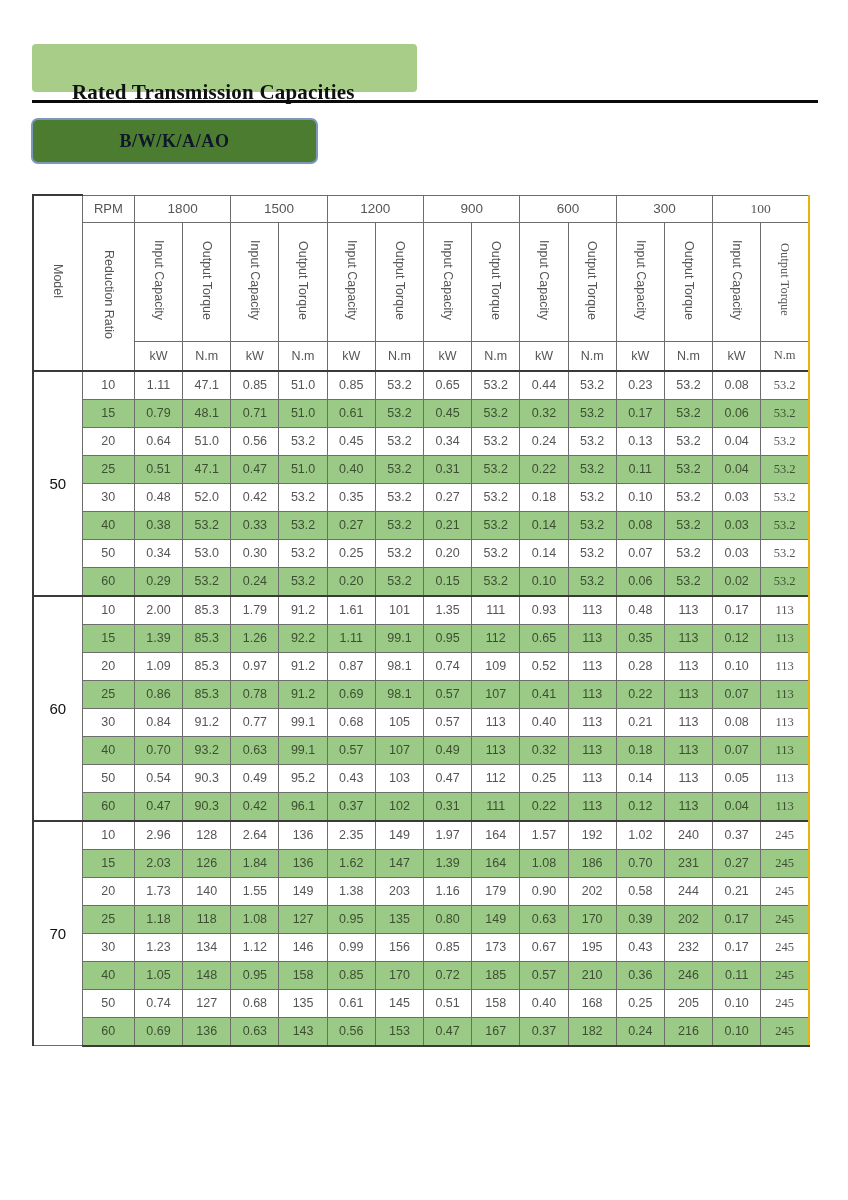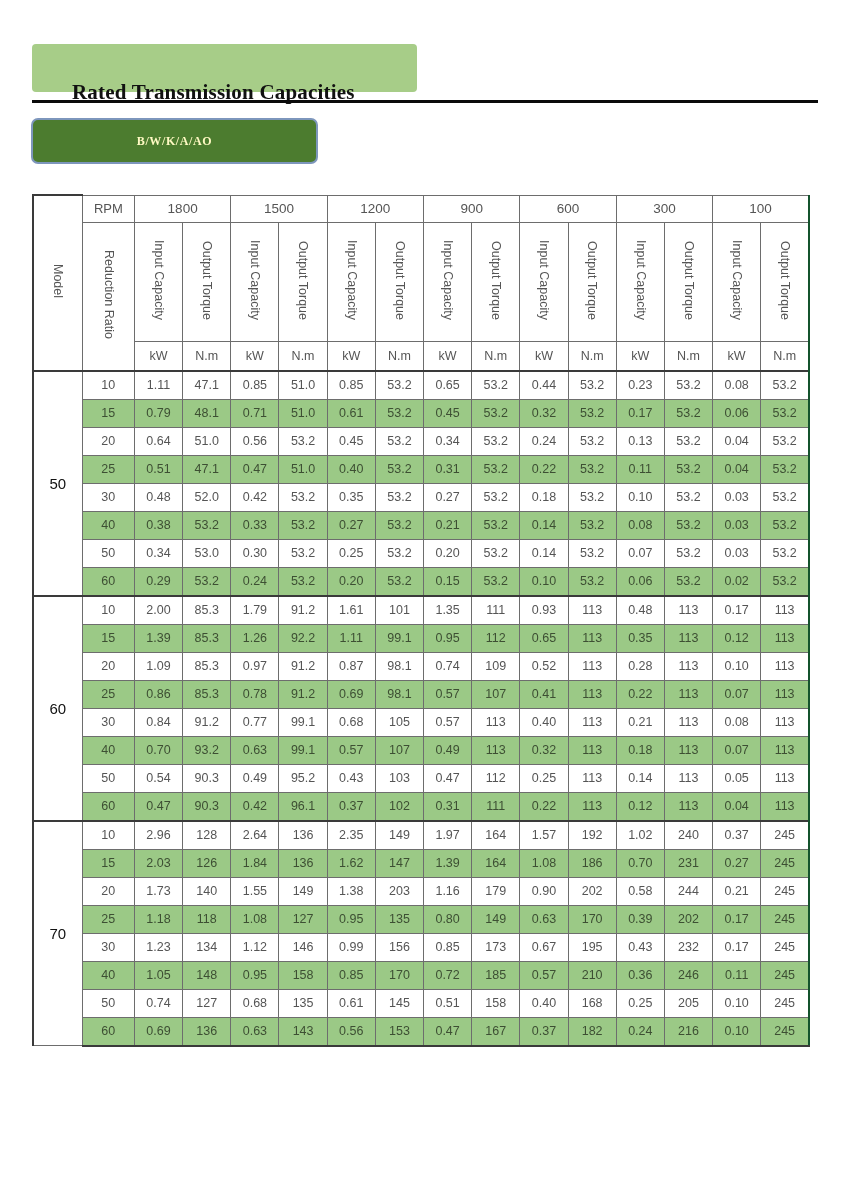--- a/index.html
+++ b/index.html
@@ -33,21 +33,21 @@
     position:absolute;left:32px;top:100px;width:786px;height:3px;
     background:#0a0a0a;
   }
   .family-btn{
     position:absolute;left:31px;top:118px;width:283px;height:42px;
     background:#4c7c2f;border:2px solid #7d96bc;border-radius:7px;
     display:flex;align-items:center;justify-content:center;
   }
   .family-btn span{
     font-family:"Liberation Serif",serif;
-    font-size:12px;font-weight:700;color:#fef9c3;letter-spacing:.6px;
+    font-size:18px;font-weight:700;color:#0f172a;letter-spacing:.6px;
   }
 
   
   .tbl-wrap{position:absolute;left:32px;top:194px;width:778px;}
   table{border-collapse:collapse;table-layout:fixed;width:778px;}
   td,th{
     border:1px solid #6d6d6d;
     font-size:12.5px;color:#555;font-weight:400;
     text-align:center;vertical-align:middle;padding:0;
     background:#fff;
@@ -71,21 +71,21 @@
     white-space:nowrap;line-height:1;
   }
   .unit{height:28px;font-size:12.5px;color:#555;text-align:center;}
 
   td.model-cell{
     font-size:15px;color:#111;font-weight:400;
     background:#fff;border-left:2px solid #3a3a3a;
   }
   .vert.model-head{border-left:2px solid #3a3a3a;}
   .corner-blank{border-left:2px solid #3a3a3a;border-top:2px solid #3a3a3a;}
-  .last-col{border-right:2px solid #14532d;}
+  .last-col{border-right:2px solid #eab308;font-family:Liberation Serif, serif;}
 
   tr.dat td{height:27px;}
   tr.alt td{background:#9bc986;color:#3d4f33;}
 </style>
 </head>
 <body>
 
 <div class="page">
 
   <div class="title-banner">

